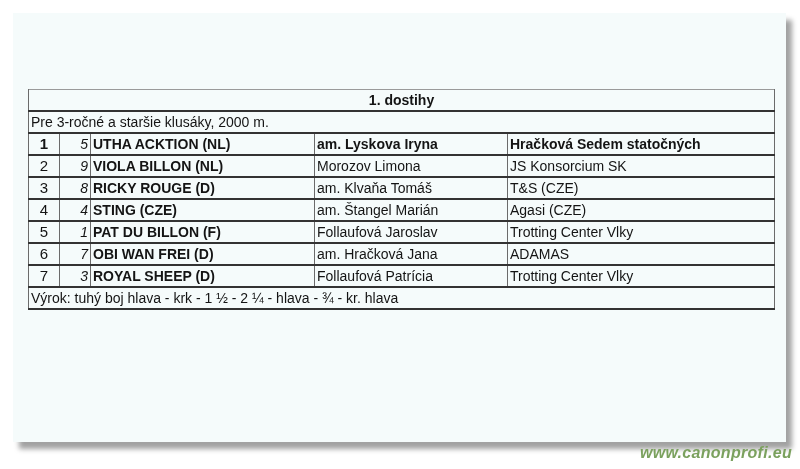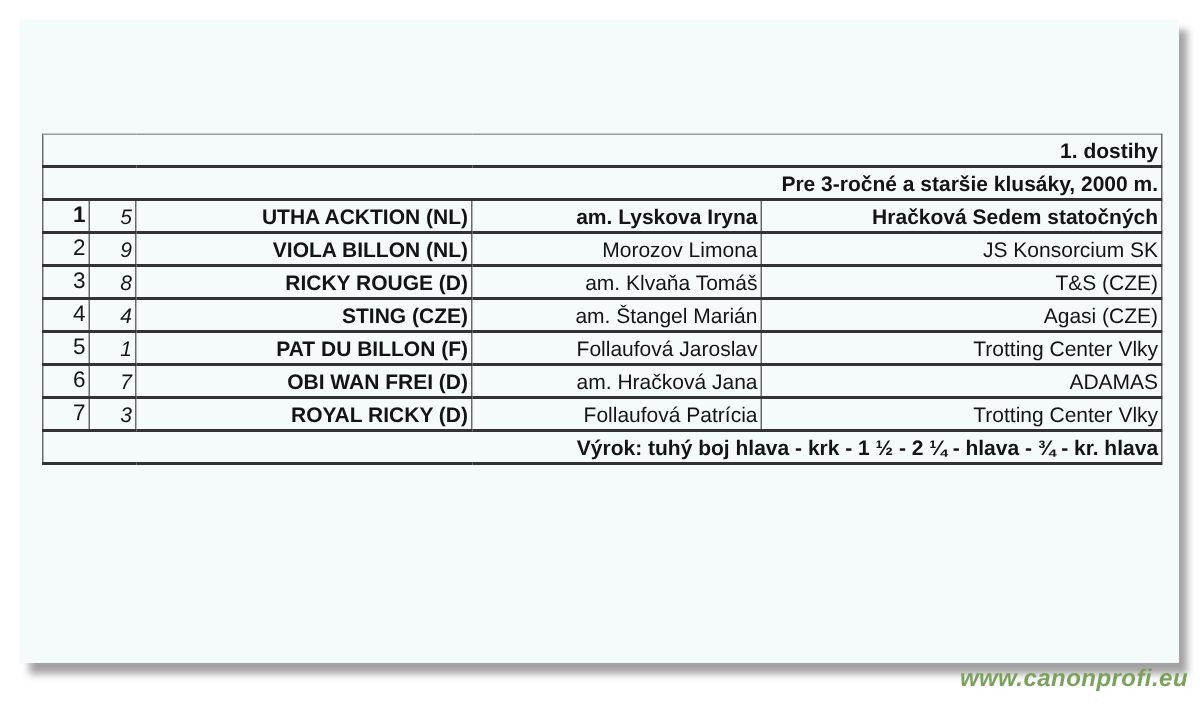--- a/index.html
+++ b/index.html
@@ -46,34 +46,33 @@
   table.rtable td {
     border-left: 1px solid #6b6b6b;
     border-right: 1px solid #6b6b6b;
     border-bottom: 2px solid #333333;
     height: 20px;
     padding: 0 2px;
     white-space: nowrap;
     overflow: hidden;
     vertical-align: middle;
     line-height: 20px;
-    text-align: right;
   }
   td.center { text-align: center; }
   td.bold, tr.winner td.place, tr.winner td.driver, tr.winner td.owner { font-weight: bold; }
   td.place { text-align: center; font-size: 15px; }
   td.startno {
     text-align: right;
     font-style: italic;
     padding-right: 4px;
     font-size: 14px;
   }
   td.horse { font-weight: bold; padding-left: 3px; }
   td.driver, td.owner { padding-left: 4px; }
-  td.fullrow { padding-left: 3px; font-weight: bold; }
+  td.fullrow { padding-left: 3px; }
   .watermark {
     position: absolute;
     left: 0;
     top: 444px;
     width: 792px;
     text-align: right;
     font-size: 16px;
     font-weight: bold;
     font-style: italic;
     color: #7ba15e;
@@ -139,21 +138,21 @@
         <tr>
           <td class="place">6</td>
           <td class="startno">7</td>
           <td class="horse">OBI WAN FREI (D)</td>
           <td class="driver">am. Hračková Jana</td>
           <td class="owner">ADAMAS</td>
         </tr>
         <tr>
           <td class="place">7</td>
           <td class="startno">3</td>
-          <td class="horse">ROYAL RICKY (D)</td>
+          <td class="horse">ROYAL SHEEP (D)</td>
           <td class="driver">Follaufová Patrícia</td>
           <td class="owner">Trotting Center Vlky</td>
         </tr>
 
         <tr>
           <td colspan="5" class="fullrow">Výrok: tuhý boj hlava - krk - 1 ½ - 2 ¼ - hlava - ¾ - kr. hlava</td>
         </tr>
       </tbody>
     </table>
   </div>

